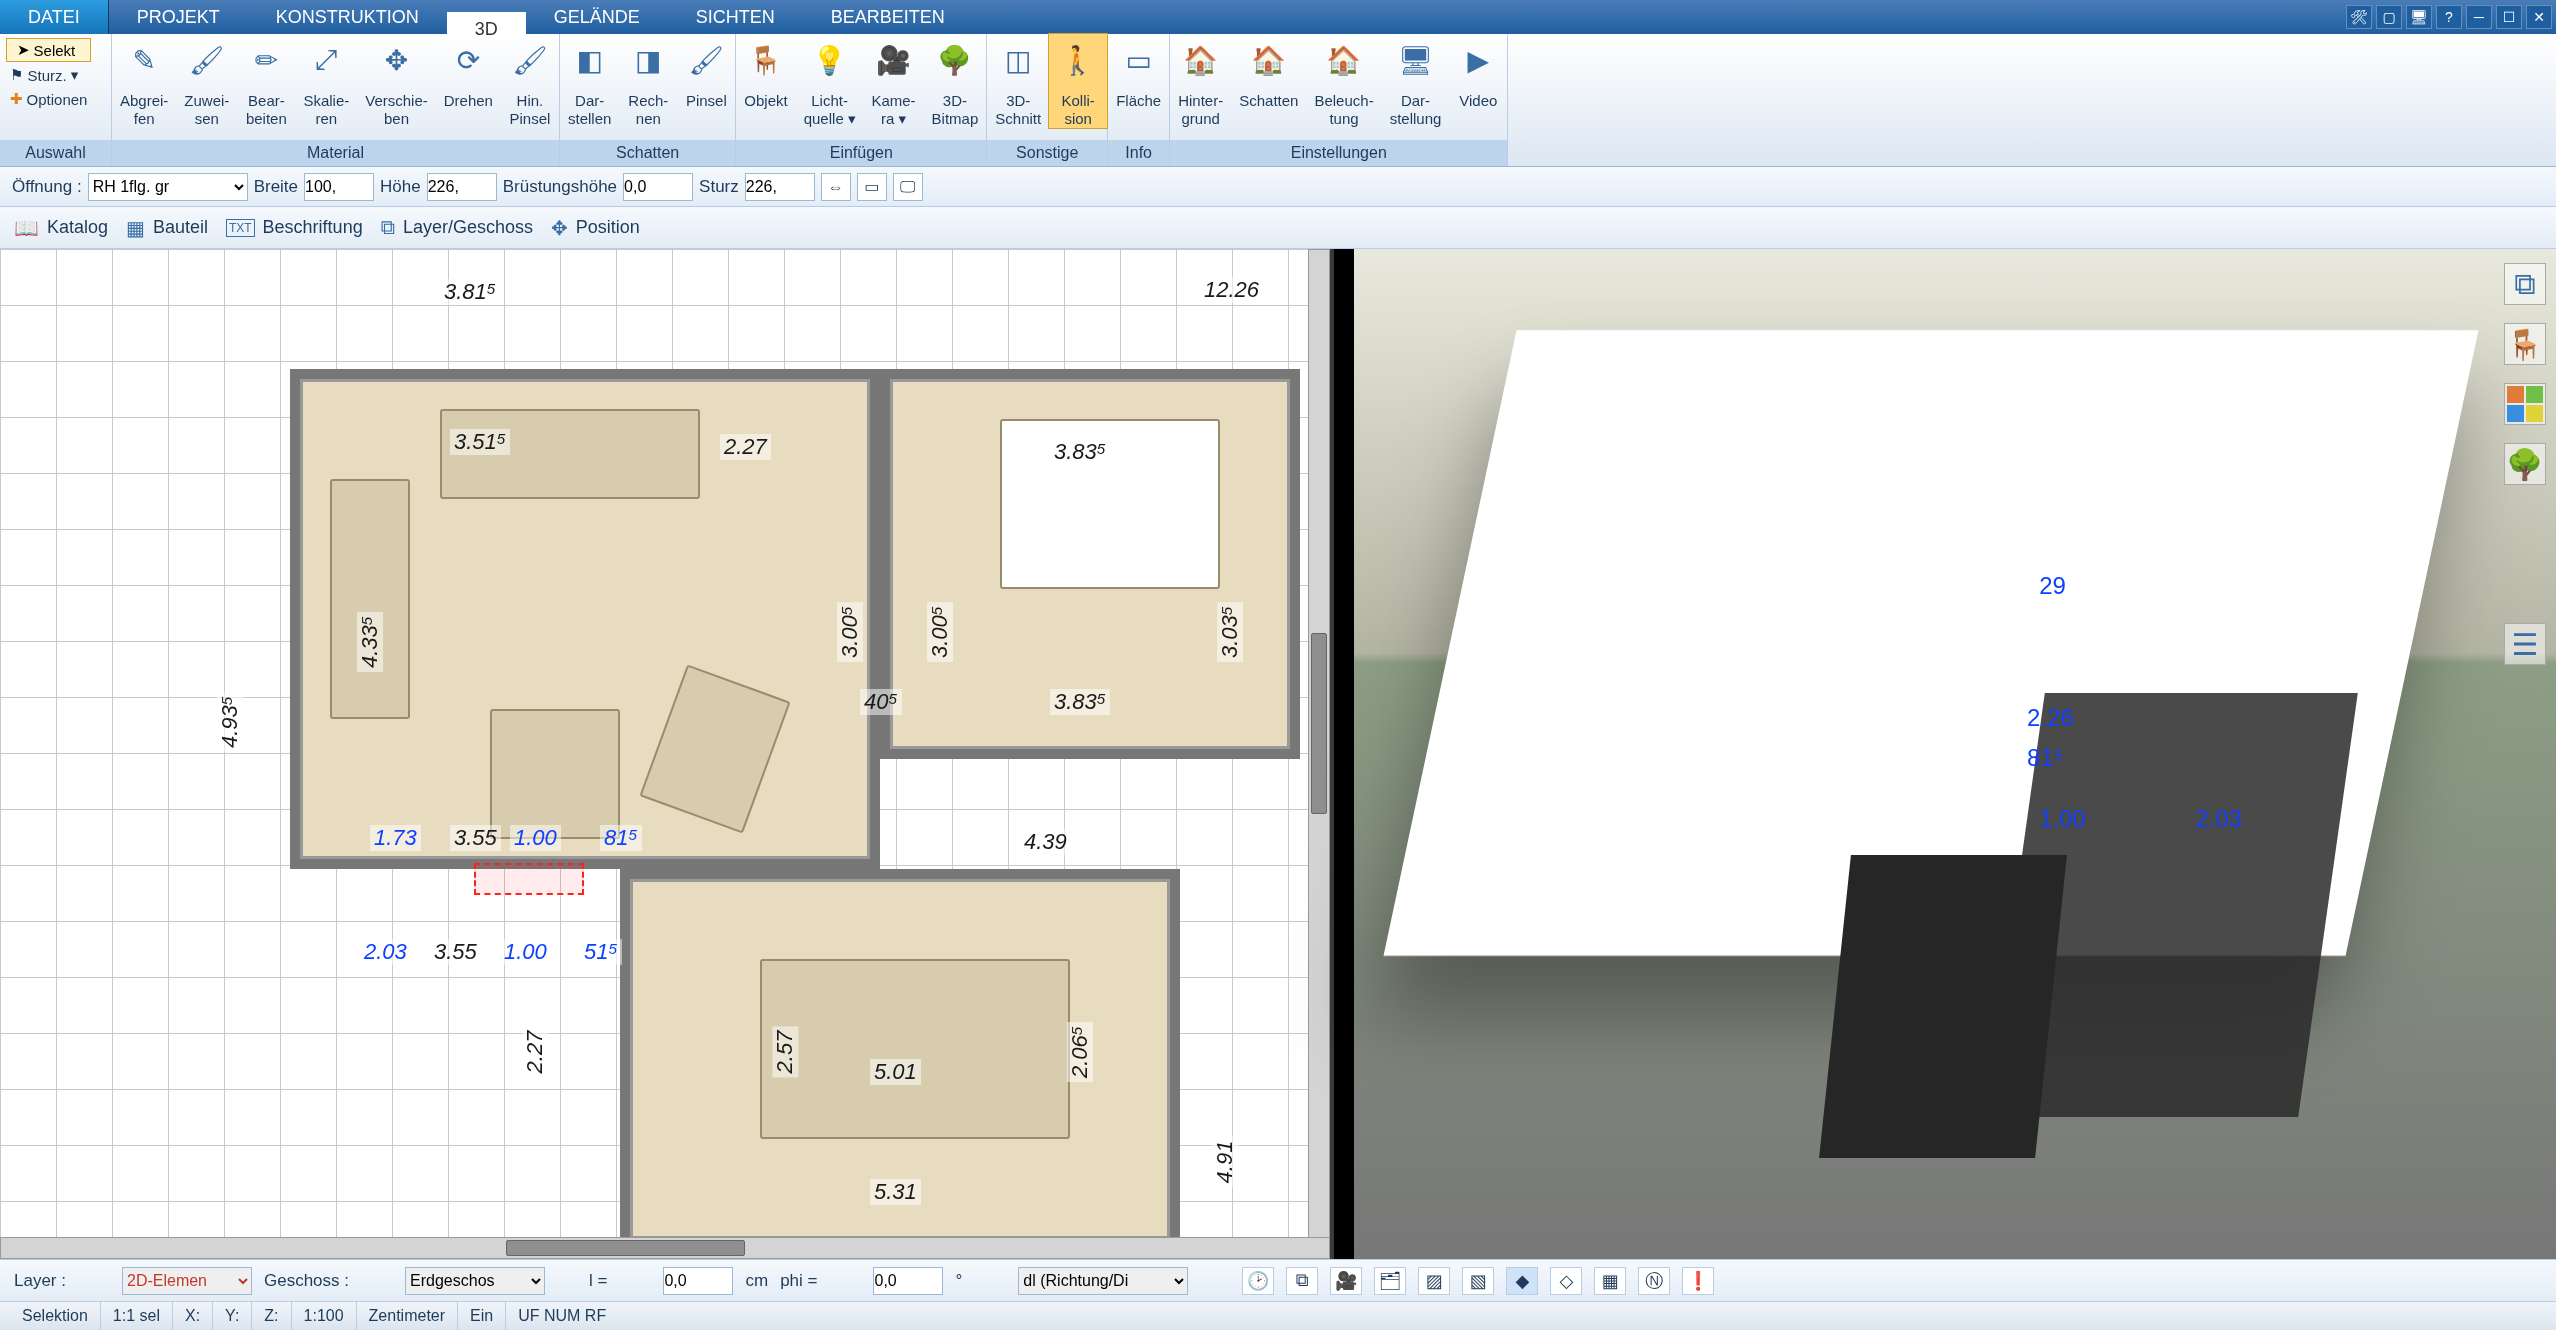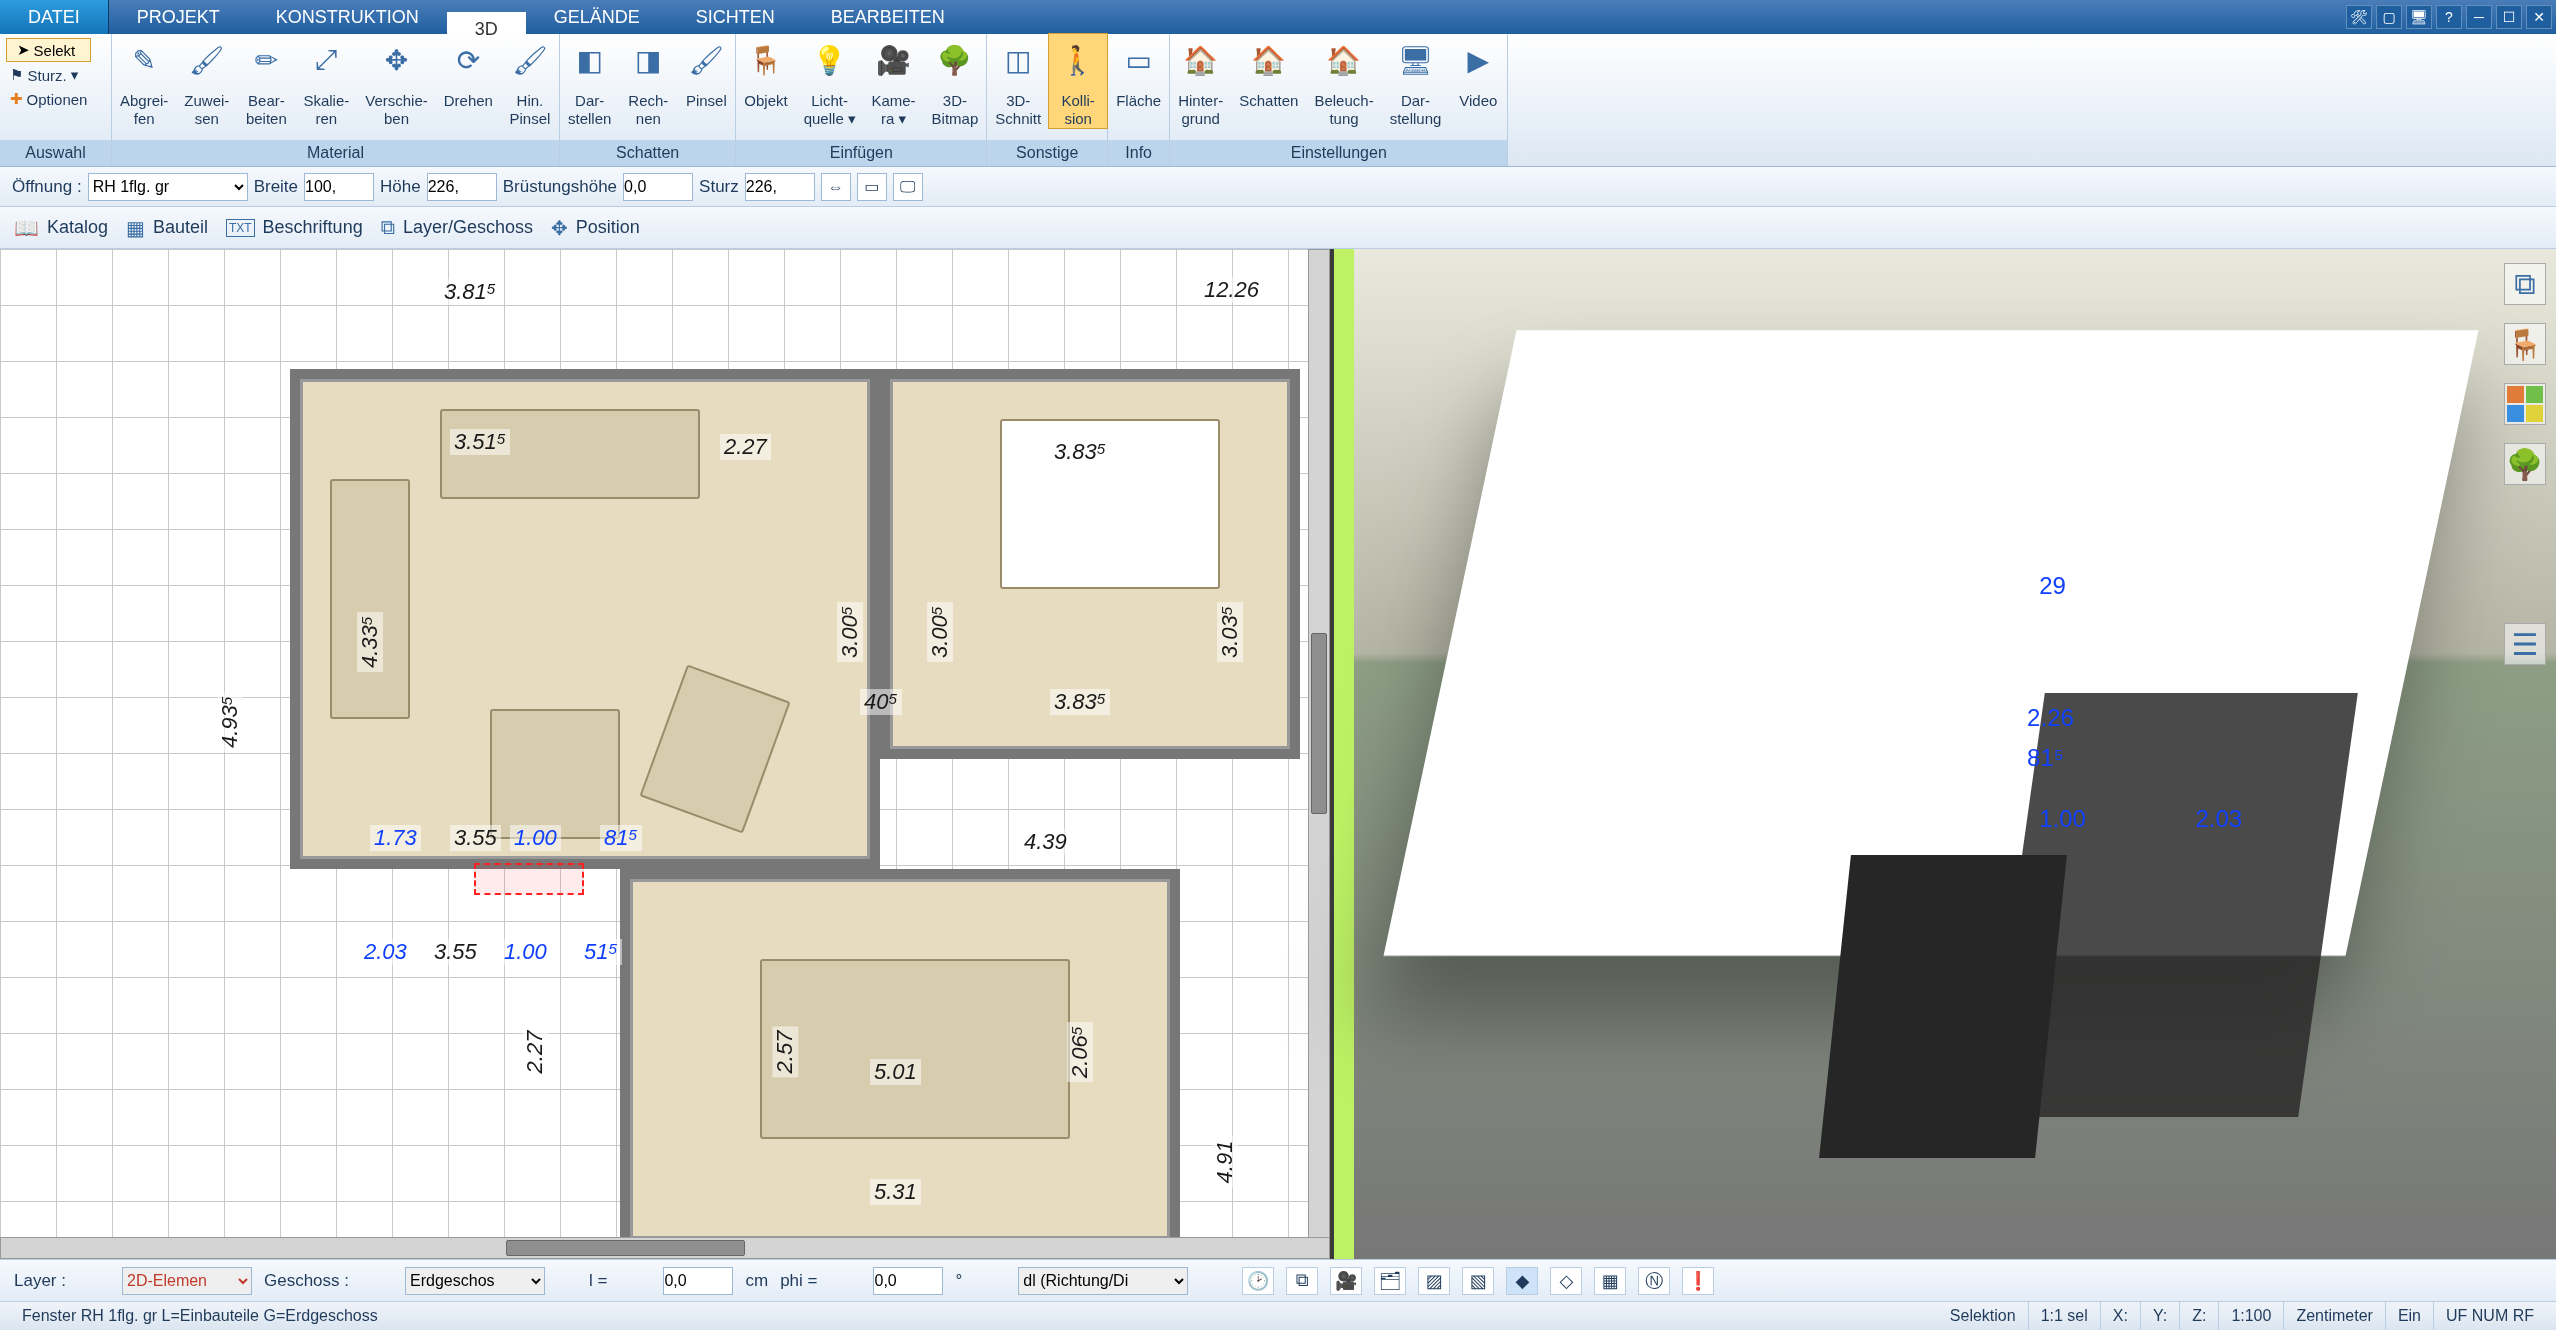--- a/index.html
+++ b/index.html
@@ -33,21 +33,21 @@
     .propbar select, .propbar input { font-size:16px; border:1px solid #9db8d4; background:#fff; height:28px;}
     .propbar .spin { width:70px; }
     .propbar .iconbtn { width:30px; height:28px; border:1px solid #9db8d4; background:#fff; display:flex; align-items:center; justify-content:center; cursor:pointer; font-size:16px;}
 
     
     .toolbar2 { display:flex; align-items:center; gap:18px; background:linear-gradient(#f5f9fd,#e3ecf6); height:42px; padding:0 14px; border-bottom:1px solid #b9cee4; }
     .tb2btn { display:flex; align-items:center; gap:8px; font-size:18px; color:#1f3a5a; cursor:pointer; }
     .tb2btn .ico { font-size:20px; color:#3a6ea5; }
 
     
-    .workspace { display:flex; height:1010px; background:#bef264;text-decoration:underline; }
+    .workspace { display:flex; height:1010px; background:#000000;text-decoration:underline; }
     .pane { position:relative; background:#fff; }
     .pane.plan { flex:0 0 1330px; }
     .pane.threeD { flex:1; margin-left:20px; background:linear-gradient(#d7d7cf,#787870); }
     .divider { width:0; border-left:4px solid #3a3a3a; }
 
     
     .grid { position:absolute; inset:0; background-image:repeating-linear-gradient(#c9c9c9 0 1px,transparent 1px 56px),repeating-linear-gradient(90deg,#c9c9c9 0 1px,transparent 1px 56px);}
     .room { position:absolute; background:#e8dcc0; border:10px solid #777; box-shadow:inset 0 0 0 3px #999;}
     .room.living { left:290px; top:120px; width:590px; height:500px; }
     .room.bed { left:880px; top:120px; width:420px; height:390px; }
@@ -415,21 +415,20 @@
   <div class="ticon">▨</div>
   <div class="ticon">▧</div>
   <div class="ticon" style="background:#cfe3f8">◆</div>
   <div class="ticon">◇</div>
   <div class="ticon">▦</div>
   <div class="ticon">Ⓝ</div>
   <div class="ticon" style="color:#e67e22">❗</div>
 </div>
 
 <div class="statusbar">
-  <div class="sseg flex">Fenster RH 1flg. gr L=Einbauteile G=Erdgeschoss</div>
   <div class="sseg">Selektion</div>
   <div class="sseg">1:1 sel</div>
   <div class="sseg">X:</div>
   <div class="sseg">Y:</div>
   <div class="sseg">Z:</div>
   <div class="sseg">1:100</div>
   <div class="sseg">Zentimeter</div>
   <div class="sseg">Ein</div>
   <div class="sseg" style="border:none">UF NUM RF</div>
 </div>

